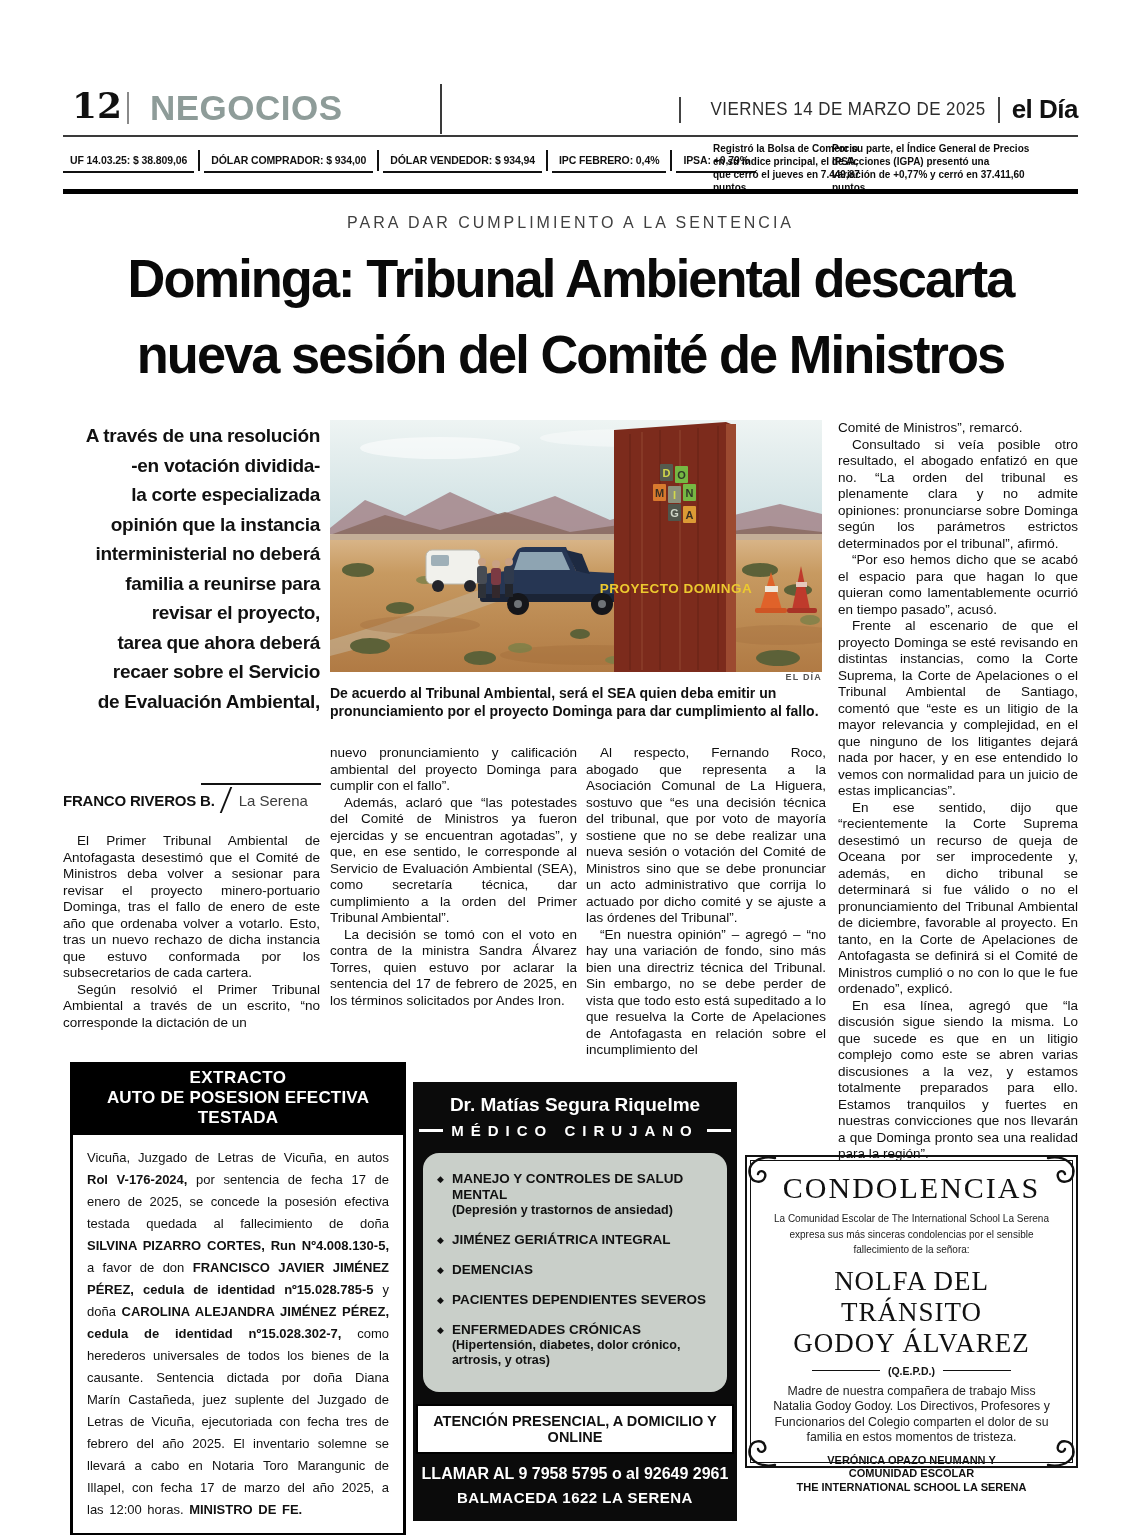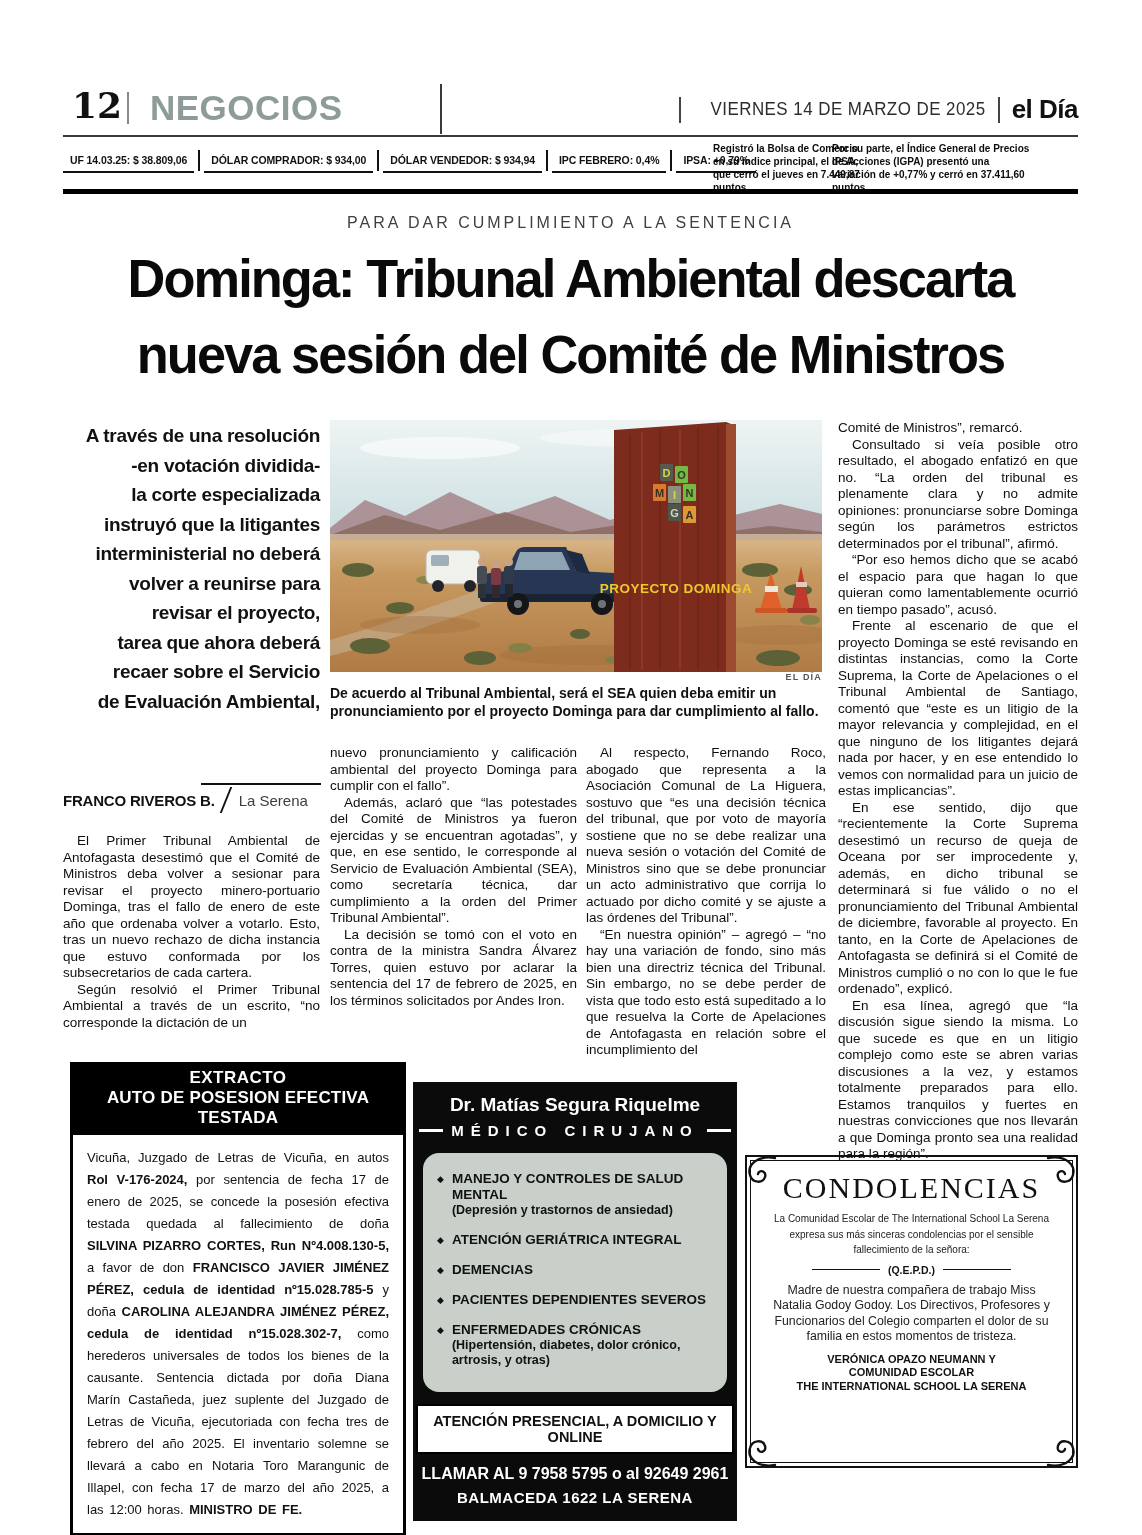--- a/index.html
+++ b/index.html
@@ -144,23 +144,23 @@
   <div class="abs kicker">PARA DAR CUMPLIMIENTO A LA SENTENCIA</div>
   <div class="abs headline">
     <div class="hl">Dominga: Tribunal Ambiental descarta</div>
     <div class="hl">nueva sesión del Comité de Ministros</div>
   </div>
 
   <div class="abs" id="lead">
       <div class="lead-line">A través de una resolución</div>
       <div class="lead-line">-en votación dividida-</div>
       <div class="lead-line">la corte especializada</div>
-      <div class="lead-line">instruyó que la litigantes</div>
+      <div class="lead-line">opinión que la instancia</div>
       <div class="lead-line">interministerial no deberá</div>
-      <div class="lead-line">volver a reunirse para</div>
+      <div class="lead-line">familia a reunirse para</div>
       <div class="lead-line">revisar el proyecto,</div>
       <div class="lead-line">tarea que ahora deberá</div>
       <div class="lead-line">recaer sobre el Servicio</div>
       <div class="lead-line">de Evaluación Ambiental,</div>
     </div>
 
   <div class="abs byline">
     <div class="toprule"></div>
     <div class="byline-row">
       <span class="byline-name">FRANCO RIVEROS B.</span>
@@ -314,21 +314,21 @@
         <div class="svc">
           <span class="diamond">◆</span>
           <div class="svc-tx">
             <div class="svc-title">MANEJO Y CONTROLES DE SALUD MENTAL</div>
             <div class="svc-sub">(Depresión y trastornos de ansiedad)</div>
           </div>
         </div>
         <div class="svc">
           <span class="diamond">◆</span>
           <div class="svc-tx">
-            <div class="svc-title">ATENCIÓN GERIÁTRICA INTEGRAL</div>
+            <div class="svc-title">JIMÉNEZ GERIÁTRICA INTEGRAL</div>
           </div>
         </div>
         <div class="svc">
           <span class="diamond">◆</span>
           <div class="svc-tx">
             <div class="svc-title">DEMENCIAS</div>
           </div>
         </div>
         <div class="svc">
           <span class="diamond">◆</span>
@@ -358,20 +358,24 @@
         <path d="M32 5 C14 2 4 12 7 22 C9 30 20 31 22 24 C24 18 16 16 15 21" fill="none" stroke="#111" stroke-width="2.4" stroke-linecap="round"></path>
       </svg>
       <svg class="cond-orn orn-bl" viewBox="0 0 34 34">
         <path d="M32 5 C14 2 4 12 7 22 C9 30 20 31 22 24 C24 18 16 16 15 21" fill="none" stroke="#111" stroke-width="2.4" stroke-linecap="round"></path>
       </svg>
       <svg class="cond-orn orn-br" viewBox="0 0 34 34">
         <path d="M32 5 C14 2 4 12 7 22 C9 30 20 31 22 24 C24 18 16 16 15 21" fill="none" stroke="#111" stroke-width="2.4" stroke-linecap="round"></path>
       </svg>
       <div class="cond-title">CONDOLENCIAS</div>
       <div class="cond-intro">La Comunidad Escolar de The International School La Serena expresa sus más sinceras condolencias por el sensible fallecimiento de la señora:</div>
+      <div class="cond-name">
+        <div>NOLFA DEL TRÁNSITO</div>
+        <div>GODOY ÁLVAREZ</div>
+      </div>
       <div class="cond-qepd">
         <span class="dash"></span>
         <span>(Q.E.P.D.)</span>
         <span class="dash"></span>
       </div>
       <div class="cond-body">Madre de nuestra compañera de trabajo Miss Natalia Godoy Godoy. Los Directivos, Profesores y Funcionarios del Colegio comparten el dolor de su familia en estos momentos de tristeza.</div>
       <div id="cond-footer">
           <div class="cond-footer-line">VERÓNICA OPAZO NEUMANN Y</div>
           <div class="cond-footer-line">COMUNIDAD ESCOLAR</div>
           <div class="cond-footer-line">THE INTERNATIONAL SCHOOL LA SERENA</div>

